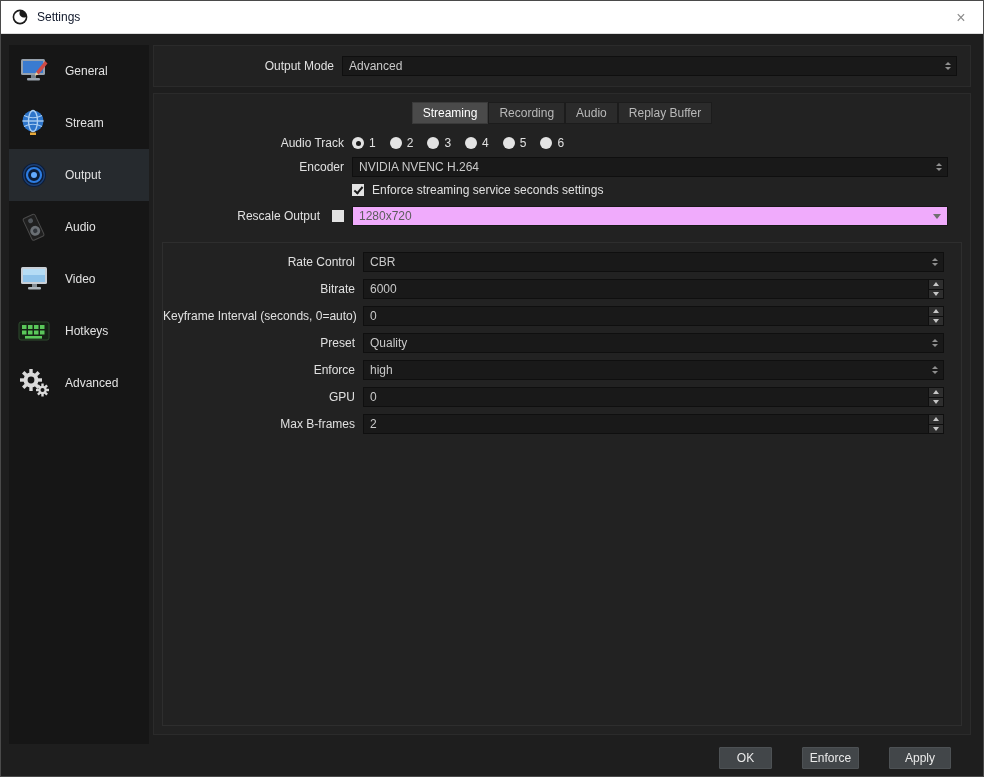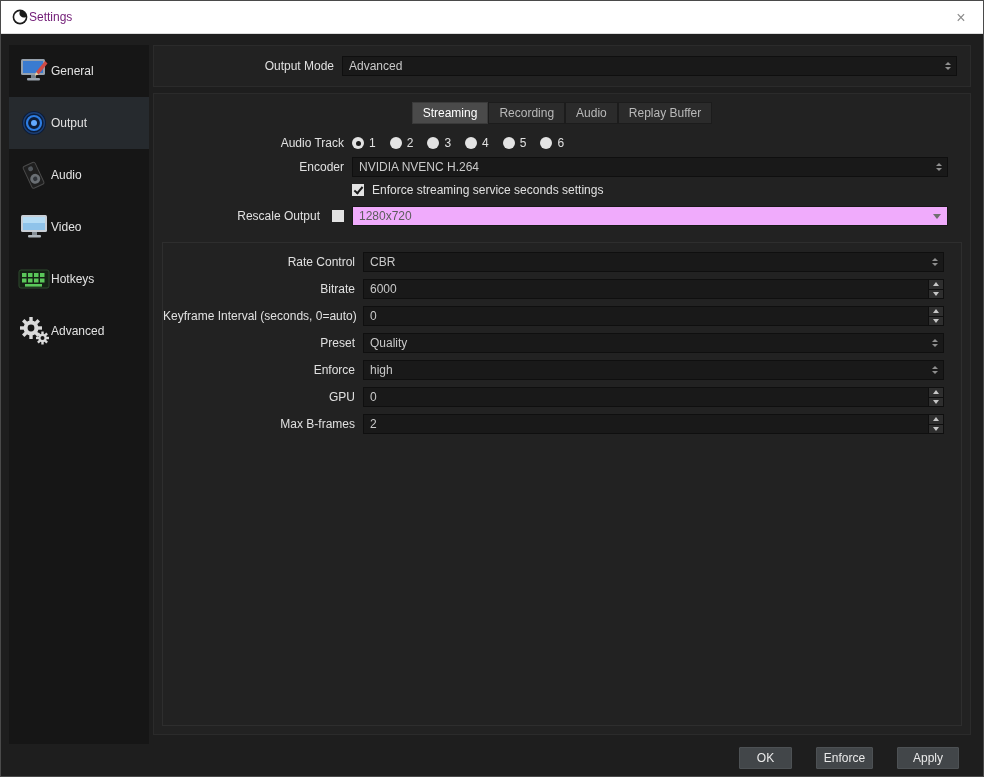--- a/index.html
+++ b/index.html
@@ -2,26 +2,26 @@
 <html style="--titlebar-bg: #ffffff; --window-bg: #1e1e1e; --panel-bg: #222222; --sidebar-bg: #161616; --field-bg: #191919; --accent-blue: #2f7fe0;"><head>
 <meta charset="utf-8">
 <style>
   *{box-sizing:border-box;margin:0;padding:0}
   html,body{width:984px;height:777px;background:#0d0d0d}
   body{font-family:"Liberation Sans","DejaVu Sans",sans-serif;font-size:12px;color:#dcdcdc}
   .window{position:relative;width:984px;height:777px;background:var(--window-bg,#1e1e1e);border:1px solid #4a4a4a;overflow:hidden}
 
   
   .titlebar{position:absolute;top:0;left:0;right:0;height:33px;background:var(--titlebar-bg,#ffffff);display:flex;align-items:center;padding:0 10px;border-bottom:1px solid #dcdcdc}
-  .titlebar .title{color:#701a75;}
+  .titlebar .title{color:#0f172a;margin-left:8px}
   .titlebar .close{margin-left:auto;color:#8d8d8d;font-size:16px;width:24px;text-align:center;cursor:default;line-height:33px}
 
   
   .sidebar{position:absolute;left:8px;top:44px;width:140px;height:699px;background:var(--sidebar-bg,#161616)}
-  .side-item{height:52px;display:flex;align-items:center;padding-left:8px;gap:0;color:#e2e2e2;cursor:default}
+  .side-item{height:52px;display:flex;align-items:center;padding-left:8px;gap:14px;color:#e2e2e2;cursor:default}
   .side-item.selected{background:#262a2e}
   .side-icon{width:34px;height:30px;display:flex;align-items:center;justify-content:center;flex:none}
 
   
   .content{position:absolute;left:152px;top:44px;width:818px}
   .panel{background:var(--panel-bg,#222222);border:1px solid #2b2b2b}
   .top-panel{height:42px;display:flex;align-items:center;padding:0 13px 0 0}
   .top-panel .flabel{width:180px;min-width:180px}
   .main-panel{margin-top:6px;height:642px;display:flex;flex-direction:column}
 
@@ -58,21 +58,21 @@
   .checkbox.checked::after{content:"";position:absolute;left:4px;top:1px;width:3px;height:7px;border:solid #1c1c1c;border-width:0 2px 2px 0;transform:rotate(40deg)}
   .cb-label{margin-left:8px;color:#e0e0e0}
 
   
   .groupbox{flex:1;margin:16px 8px 8px 8px;border:1px solid #2e2e2e;padding:8px 12px 0 0}
   .groupbox .row{padding-right:5px;margin-top:7px}
   .groupbox .row:first-child{margin-top:1px}
   .groupbox .flabel{width:192px;min-width:192px}
 
   
-  .footer{position:absolute;right:24px;bottom:7px;display:flex;gap:24px}
+  .footer{position:absolute;right:32px;bottom:7px;display:flex;gap:30px}
   .btn{height:22px;background:#424649;color:#eaeaea;display:flex;align-items:center;justify-content:center;border:1px solid #4d5154;border-radius:1px;cursor:default}
   .btn.ok{width:53px}.btn.cancel{width:57px}.btn.apply{width:62px}
 </style>
 </head>
 <body>
 
 <div class="window">
 
   <div class="titlebar">
     <span class="side-icon" style="width:18px;height:18px">
@@ -94,20 +94,33 @@
           <rect x="4" y="4" width="20" height="12" fill="#3a7bd0"></rect>
           <rect x="12" y="18" width="5" height="3" fill="#77828c"></rect>
           <rect x="8" y="21" width="13" height="2.5" rx="1" fill="#9aa4ae"></rect>
           <polygon points="17,15 26,4 28.5,6.5 19.5,17.5" fill="#cf4a45"></polygon>
           <polygon points="17,15 19.5,17.5 15.8,18.8" fill="#e8d3a2"></polygon>
         </svg>
       </span>
       <span class="side-label">General</span>
     </div>
 
+    <div class="side-item">
+      <span class="side-icon">
+        <svg width="30" height="28" viewBox="0 0 30 28">
+          <circle cx="14" cy="12" r="10.5" fill="#2d74c9"></circle>
+          <ellipse cx="14" cy="12" rx="4.5" ry="10.5" fill="none" stroke="#a9cdf2" stroke-width="1.4"></ellipse>
+          <line x1="3.5" y1="12" x2="24.5" y2="12" stroke="#a9cdf2" stroke-width="1.4"></line>
+          <path d="M5 6.5 Q14 11 23 6.5" fill="none" stroke="#a9cdf2" stroke-width="1.2"></path>
+          <path d="M5 17.5 Q14 13 23 17.5" fill="none" stroke="#a9cdf2" stroke-width="1.2"></path>
+          <rect x="11" y="23.5" width="6" height="2.5" fill="#e7a93a"></rect>
+        </svg>
+      </span>
+      <span class="side-label">Stream</span>
+    </div>
 
     <div class="side-item selected">
       <span class="side-icon">
         <svg width="30" height="28" viewBox="0 0 30 28">
           <circle cx="15" cy="14" r="12" fill="#0c1c38"></circle>
           <circle cx="15" cy="14" r="10.3" fill="none" stroke="#1b3f75" stroke-width="1.4"></circle>
           <circle cx="15" cy="14" r="7" fill="none" stroke="#2d7de2" stroke-width="2.2"></circle>
           <circle cx="15" cy="14" r="3" fill="#63aaff"></circle>
         </svg>
       </span>

